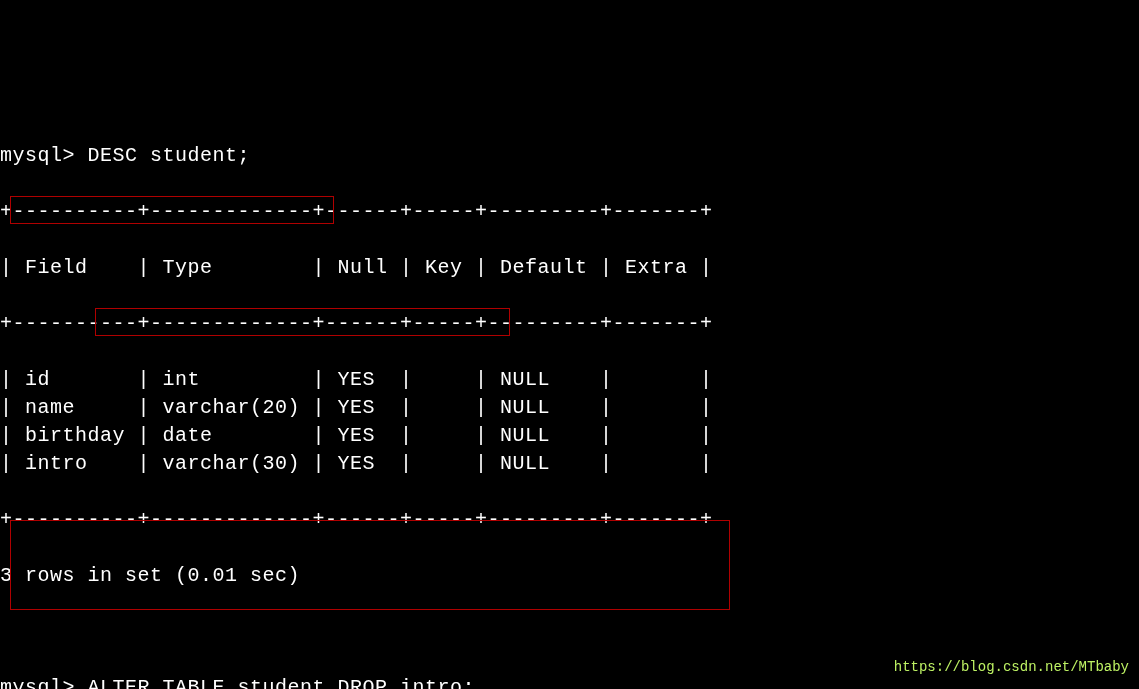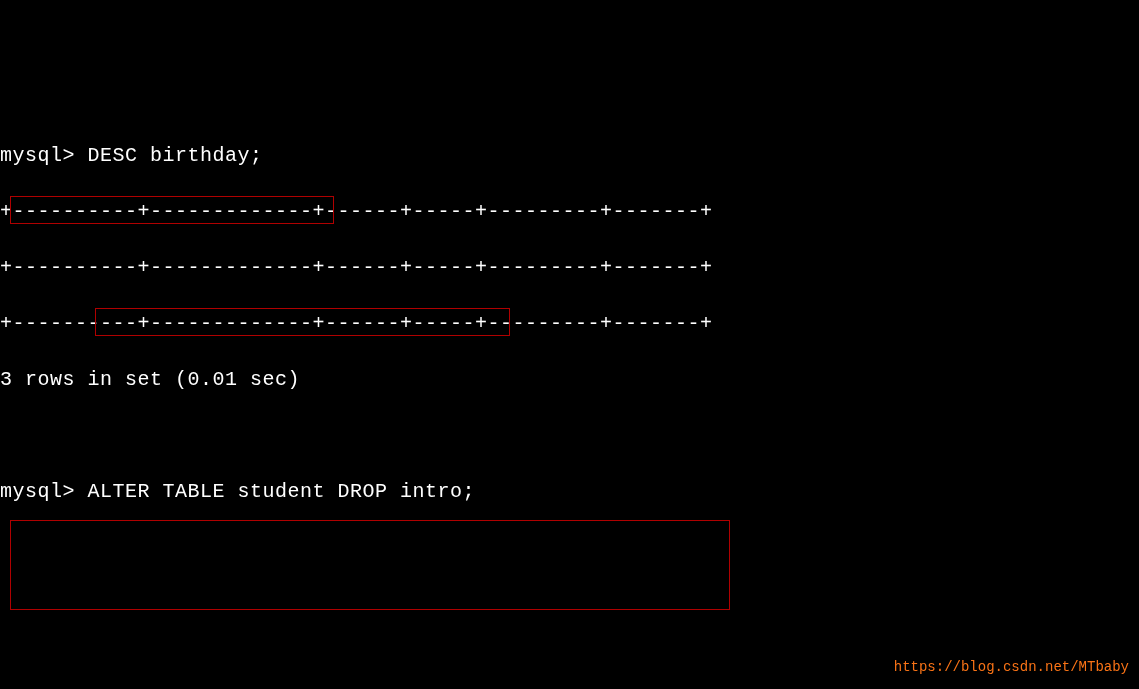--- a/index.html
+++ b/index.html
@@ -20,38 +20,40 @@
   .term {
     position: relative;
     padding: 2px 0 0 0;
   }
   .row { white-space: pre; }
   .watermark {
     position: absolute;
     right: 10px;
     bottom: 8px;
     font-size: 14px;
-    color: #f97316;
+    color: #bef264;
     letter-spacing: 0;
   }
   .box {
     position: absolute;
     border: 1px solid #b00000;
     pointer-events: none;
   }
 </style>
 </head>
 <body>
 
 
 
 <div class="term">
-<div class="row"><span>mysql&gt;</span> <span>DESC birthday;</span></div>
+<div class="row"><span>mysql&gt;</span> <span>DESC student;</span></div>
 <div class="row" id="sep-a1">+----------+-------------+------+-----+---------+-------+</div>
+<div class="row" id="hdr-1">| Field    | Type        | Null | Key | Default | Extra |</div>
 <div class="row" id="sep-a2">+----------+-------------+------+-----+---------+-------+</div>
+<div id="t1rows"><div class="row">| id       | int         | YES  |     | NULL    |       |</div><div class="row">| name     | varchar(20) | YES  |     | NULL    |       |</div><div class="row">| birthday | date        | YES  |     | NULL    |       |</div><div class="row">| intro    | varchar(30) | YES  |     | NULL    |       |</div></div>
 <div class="row" id="sep-a3">+----------+-------------+------+-----+---------+-------+</div>
 <div class="row">3 rows in set (0.01 sec)</div>
 <div class="row">&nbsp;</div>
 <div class="row"><span>mysql&gt;</span> <span>ALTER TABLE student DROP intro;</span></div>
 
 
 
 
 
 

